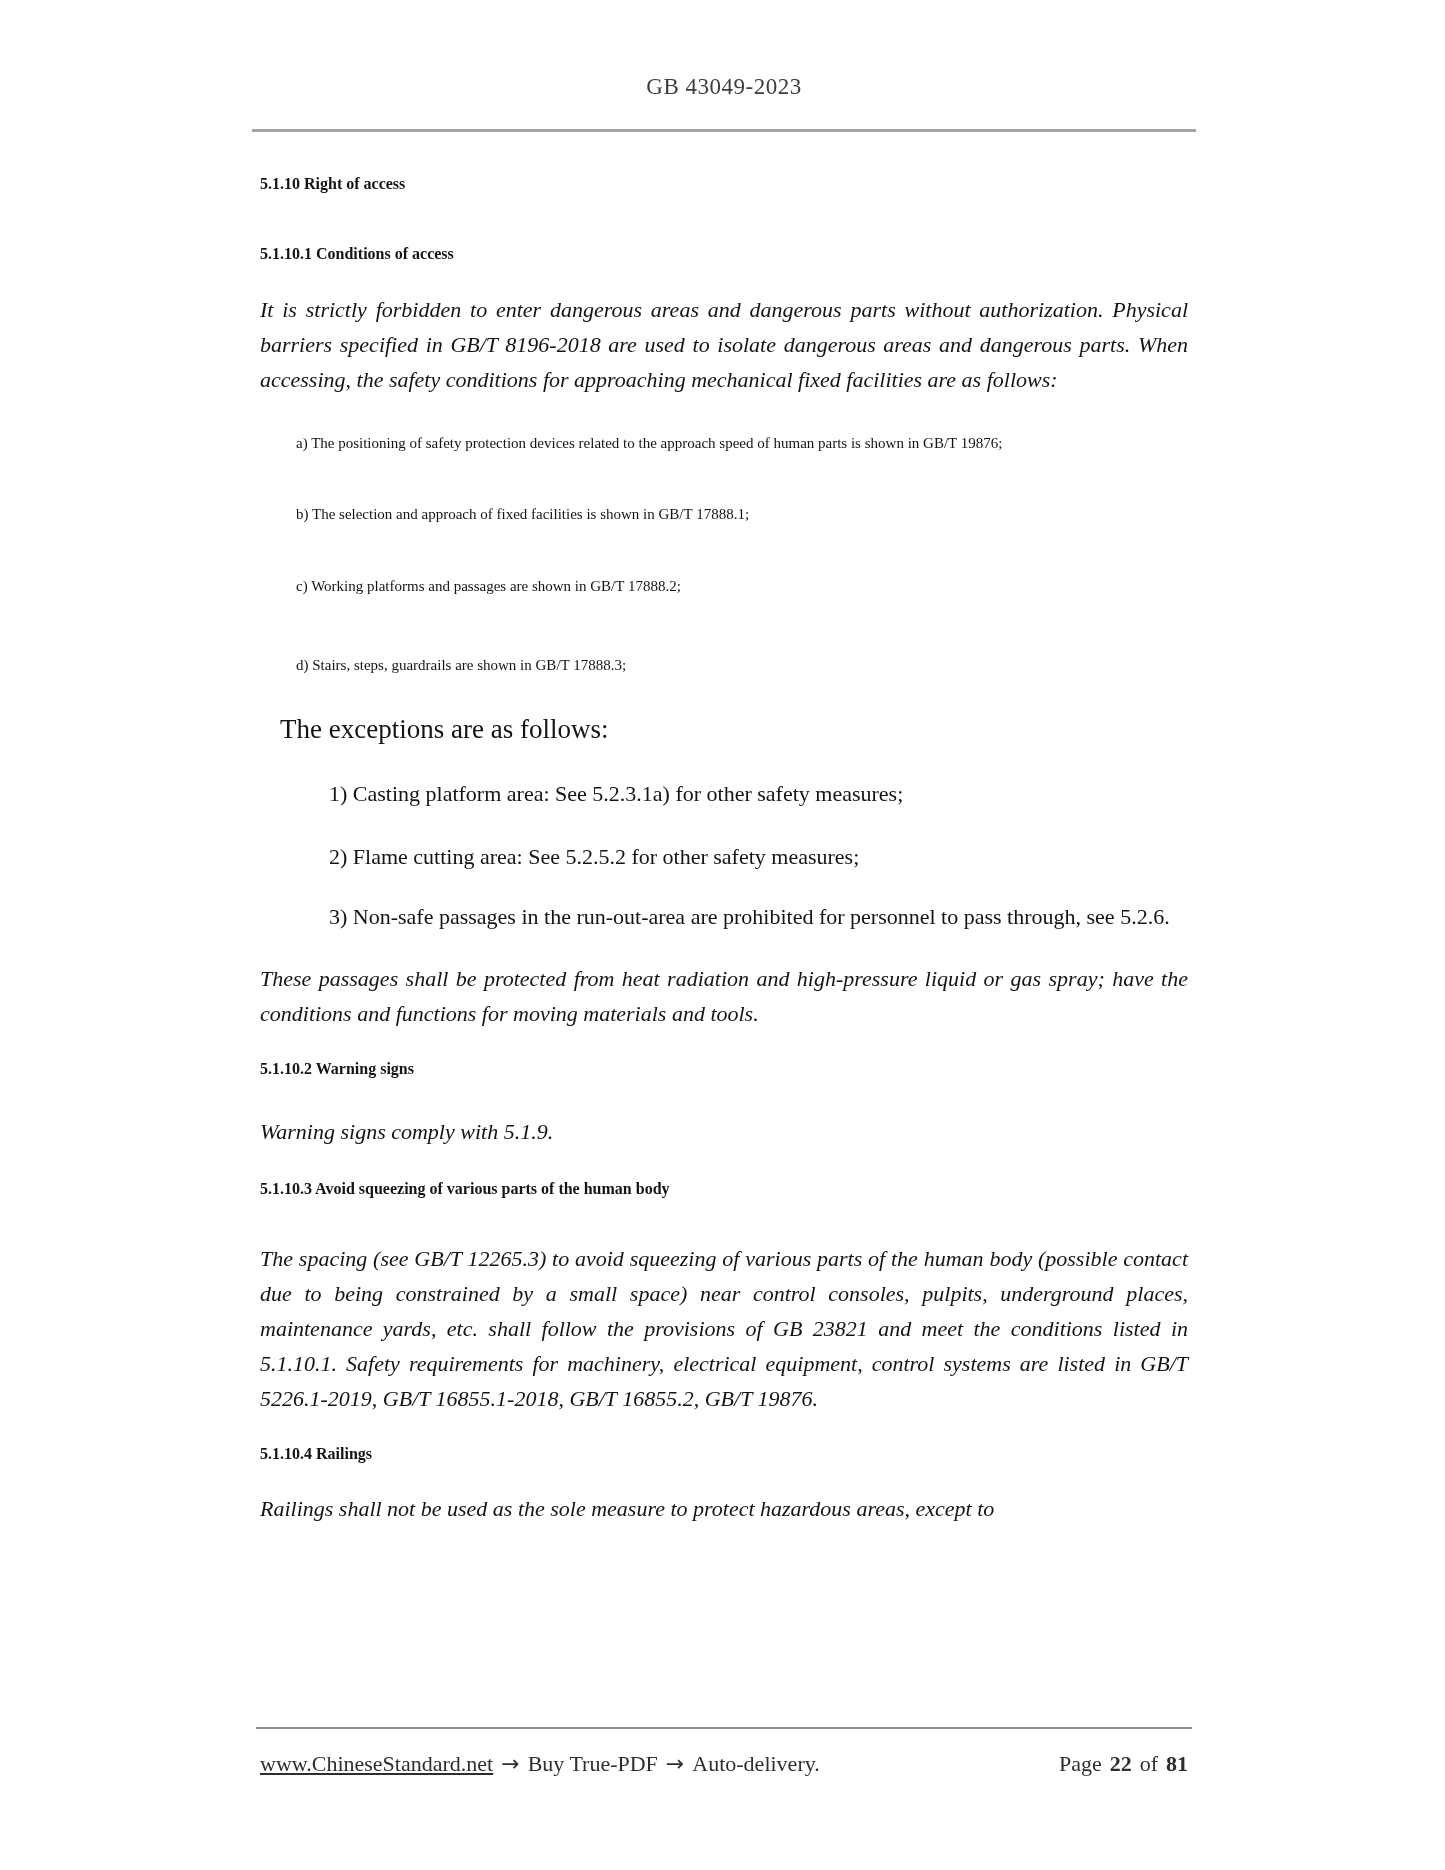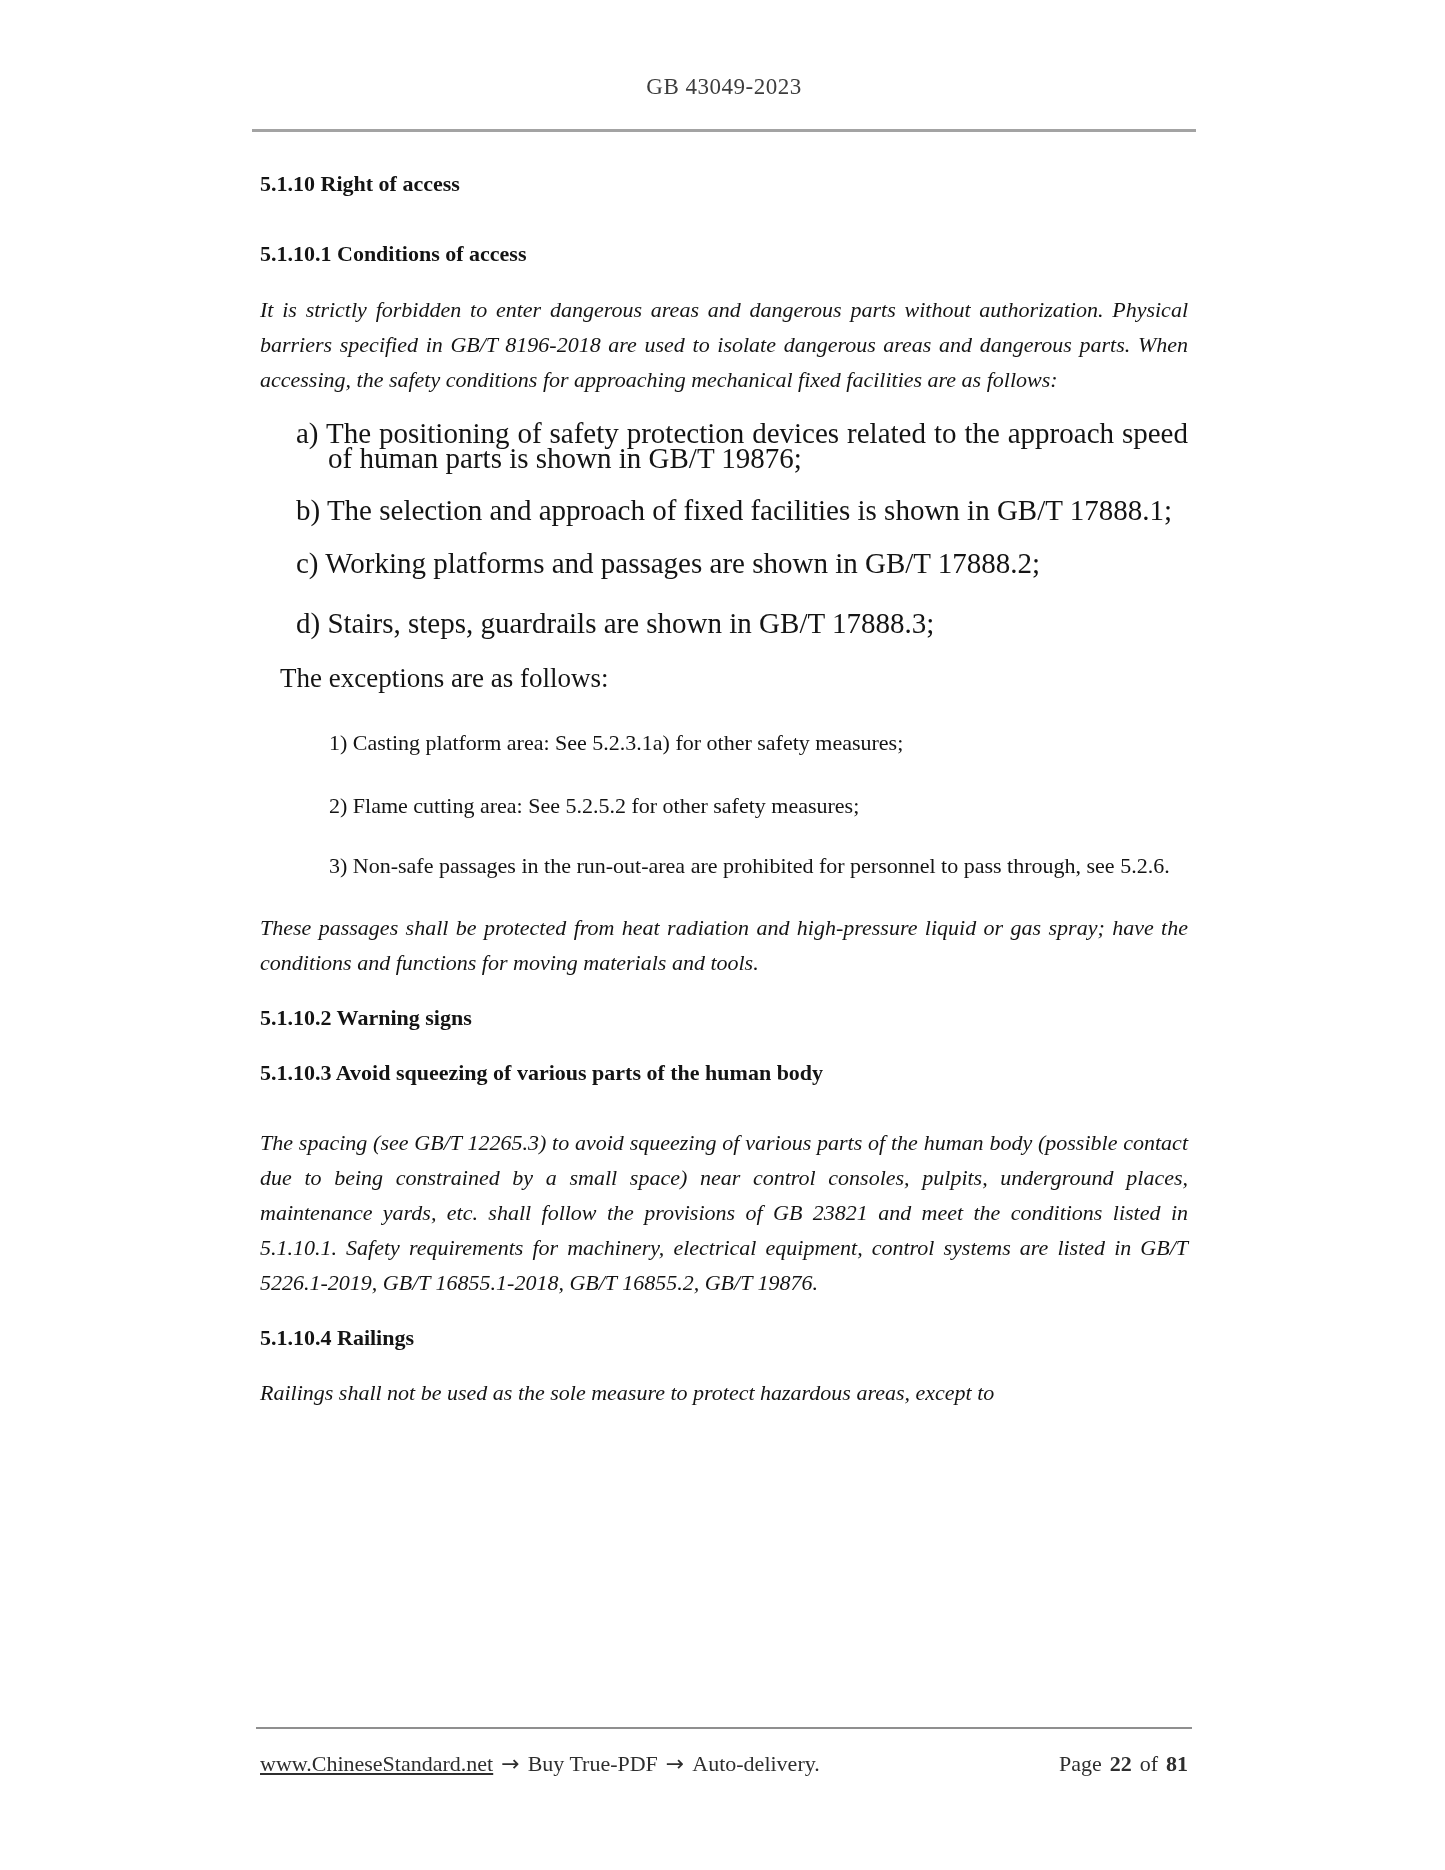--- a/index.html
+++ b/index.html
@@ -28,37 +28,37 @@
   }
   .rule-top{
     margin-top:27px;
     margin-left:-8px;
     width:944px;
     border-top:3px solid #a3a3a3;
     height:0;
   }
   .h3{
     font-weight:bold;
-    font-size:22px;
+    font-size:16px;
     line-height:30px;
   }
   .para{
     font-size:22px;
     line-height:35px;
     text-align:justify;
     font-style:italic;
   }
   .para-indent{
     font-size:27px;
     line-height:35px;
     margin-left:20px;
   }
   .li-a{
-    font-size:29px;
-    line-height:25px;
+    font-size:15px;
+    line-height:44px;
     text-align:justify;
     padding-left:68px;
     text-indent:-32px;
   }
   .li-n{
     font-size:22px;
     line-height:35px;
     text-align:justify;
     padding-left:102px;
     text-indent:-33px;
@@ -127,20 +127,21 @@
     <div class="li-n" style="margin-top:29px">1) Casting platform area: See 5.2.3.1a) for other safety measures;</div>
 
     <div class="li-n" style="margin-top:28px">2) Flame cutting area: See 5.2.5.2 for other safety measures;</div>
 
     <div class="li-n" style="margin-top:25px">3) Non-safe passages in the run-out-area are prohibited for personnel to pass through, see 5.2.6.</div>
 
     <div class="para" style="margin-top:27px">These passages shall be protected from heat radiation and high-pressure liquid or gas spray; have the conditions and functions for moving materials and tools.</div>
 
     <div class="h3" style="margin-top:23px">5.1.10.2 Warning signs</div>
 
+    <div class="para" style="margin-top:30px">Warning signs comply with 5.1.9.</div>
 
     <div class="h3" style="margin-top:25px">5.1.10.3 Avoid squeezing of various parts of the human body</div>
 
     <div class="para" style="margin-top:37px">The spacing (see GB/T 12265.3) to avoid squeezing of various parts of the human body (possible contact due to being constrained by a small space) near control consoles, pulpits, underground places, maintenance yards, etc. shall follow the provisions of GB 23821 and meet the conditions listed in 5.1.10.1. Safety requirements for machinery, electrical equipment, control systems are listed in GB/T 5226.1-2019, GB/T 16855.1-2018, GB/T 16855.2, GB/T 19876.</div>
 
     <div class="h3" style="margin-top:23px">5.1.10.4 Railings</div>
 
     <div class="para" style="margin-top:22px">Railings shall not be used as the sole measure to protect hazardous areas, except to</div>
 
   </div>

